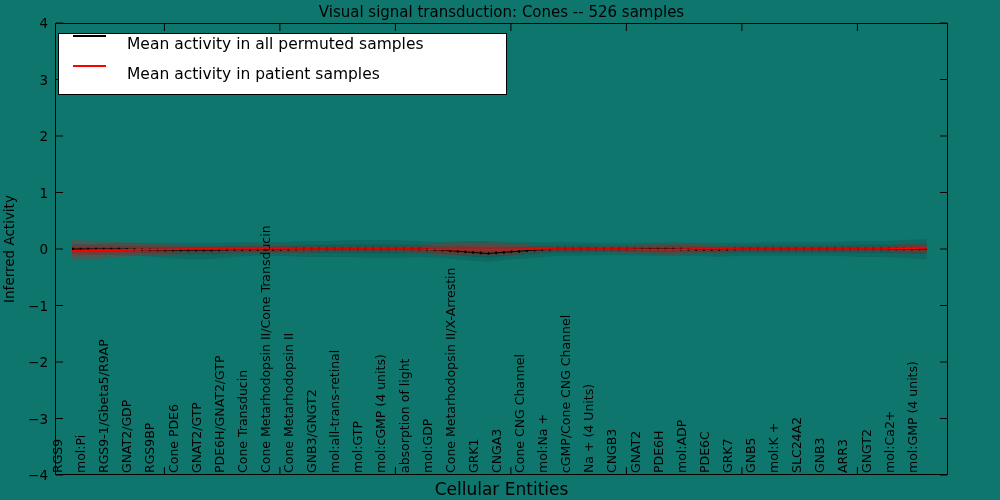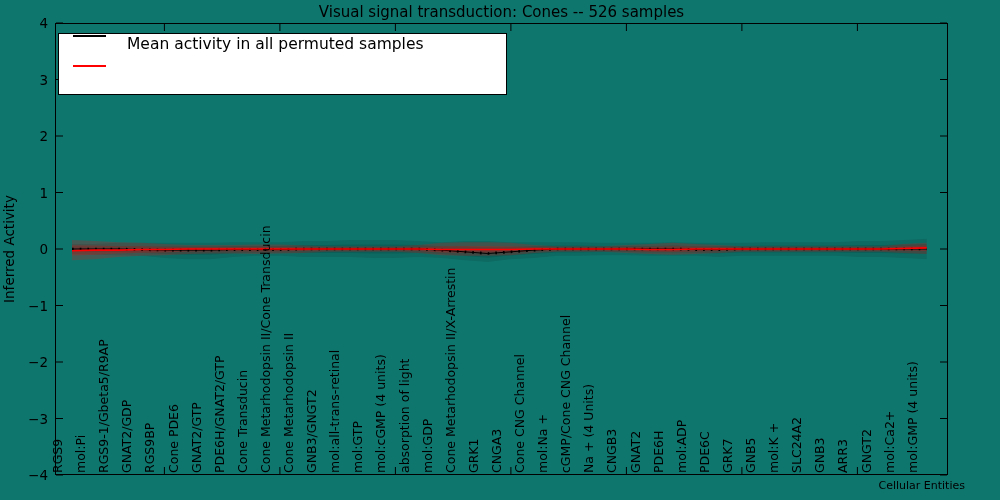--- a/index.html
+++ b/index.html
@@ -19,22 +19,22 @@
     font-size:12.5px;line-height:14px;white-space:nowrap;
   }
   .yt{
     position:absolute;width:32px;text-align:right;font-size:13.5px;line-height:18px;
   }
   #y-axis-label{
     position:absolute;left:9px;top:249px;transform:translate(-50%,-50%) rotate(-90deg);
     font-size:13.5px;white-space:nowrap;
   }
   #x-axis-label{
-    position:absolute;left:72px;top:479px;width:893px;text-align:right;
-    font-size:11px;white-space:nowrap;
+    position:absolute;left:55px;top:479px;width:893px;text-align:center;
+    font-size:17px;white-space:nowrap;
   }
   #legend{
     position:absolute;left:58px;top:33px;width:449px;height:62px;
     border:1px solid #000;background:#ffffff;box-sizing:border-box;
     display:flex;flex-direction:column;justify-content:space-evenly;
   }
   .legend-row{display:flex;align-items:flex-start;padding-left:14px;height:28px;}
   .legend-swatch{display:inline-block;width:33px;height:0;border-top:2px solid #000;margin-right:21px;}
   .legend-label{font-size:15.5px;white-space:nowrap;}
 </style>
@@ -144,15 +144,16 @@
       </div>
   </div>
 
   <div id="legend">
     <div class="legend-row">
       <span class="legend-swatch" id="swatch-0" style="border-top-color: rgb(0, 0, 0);"></span>
       <span class="legend-label">Mean activity in all permuted samples</span>
     </div>
     <div class="legend-row">
       <span class="legend-swatch" id="swatch-1" style="border-top-color: rgb(255, 0, 0);"></span>
+      <span class="legend-label">Mean activity in patient samples</span>
     </div>
   </div>
 </div>
 
 </body></html>

